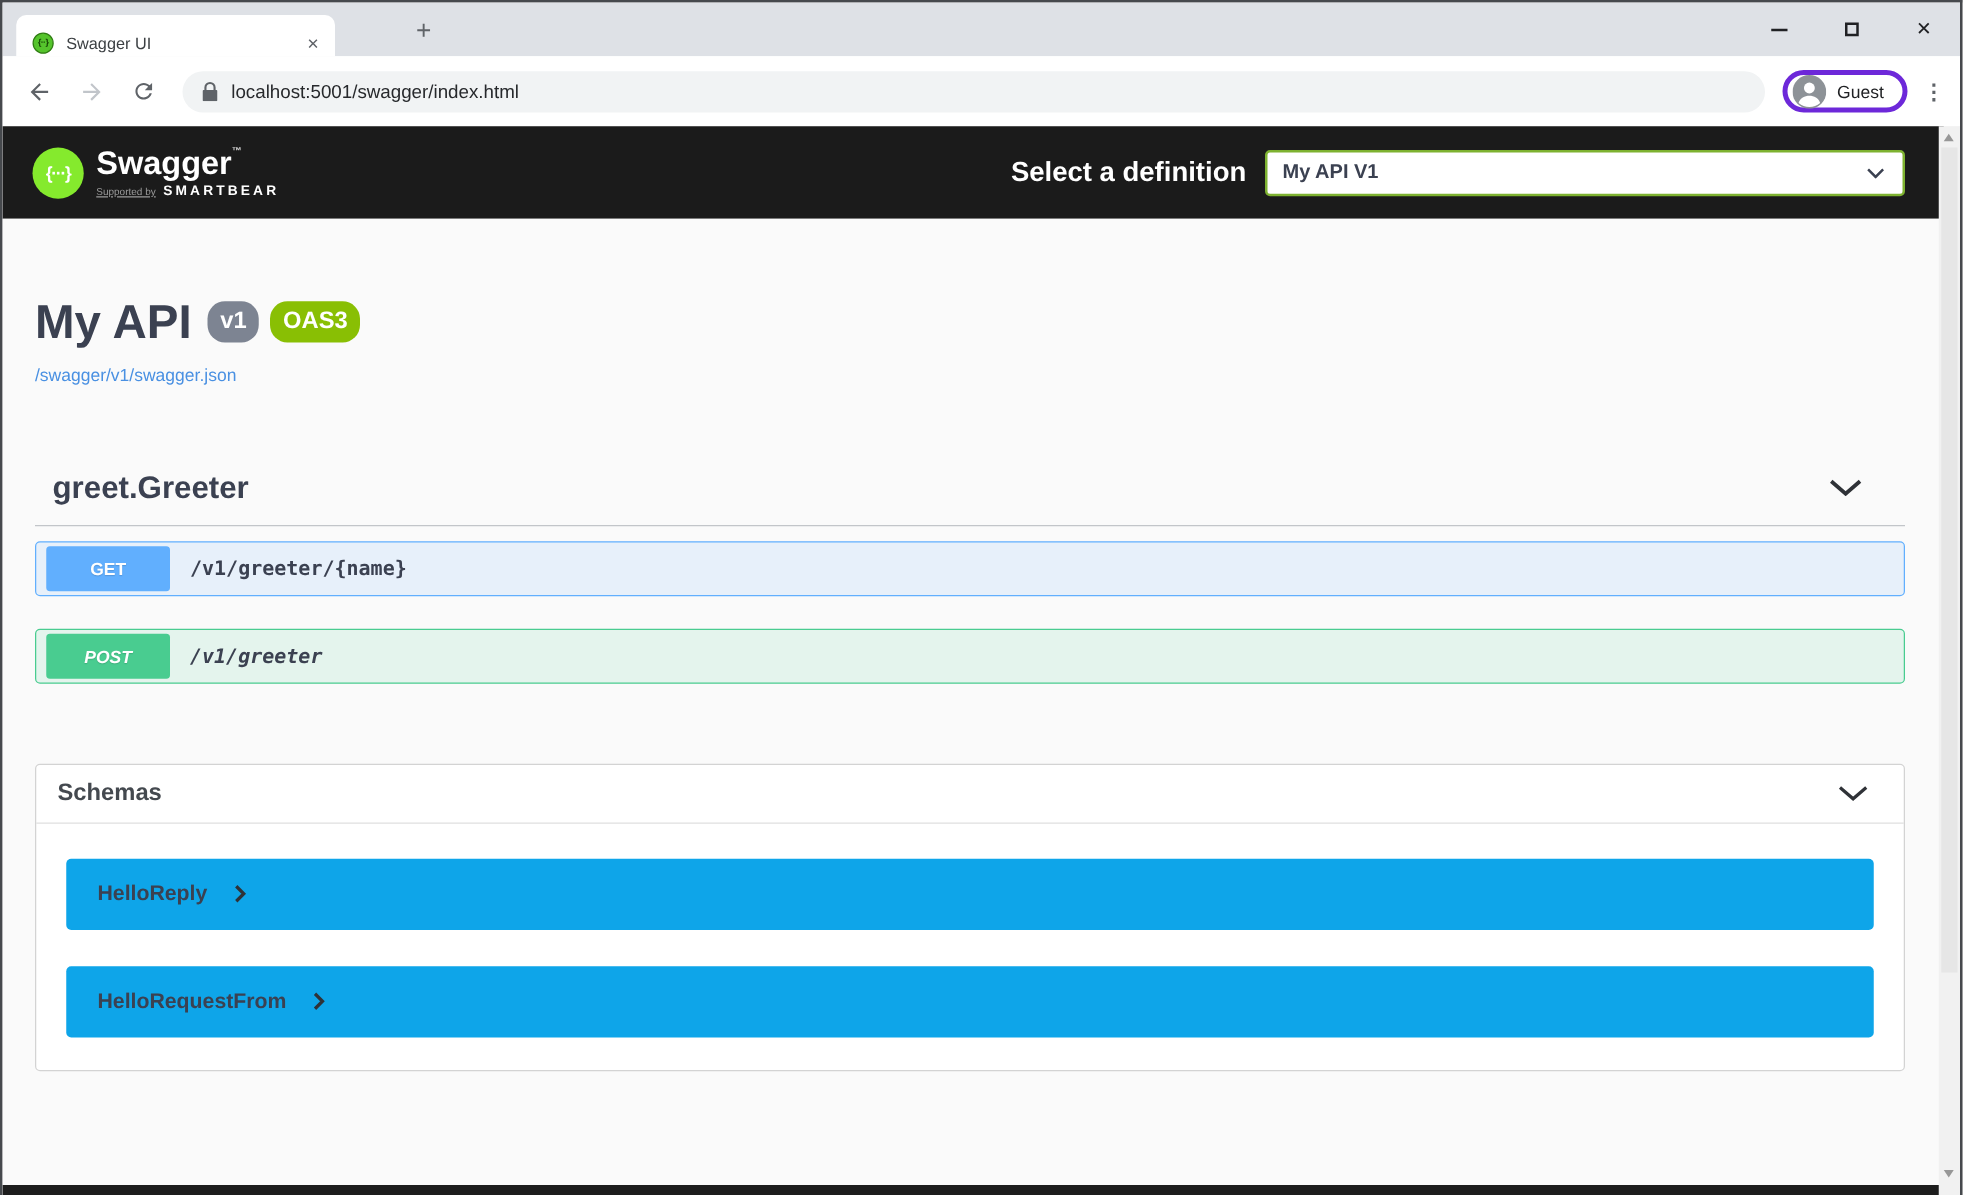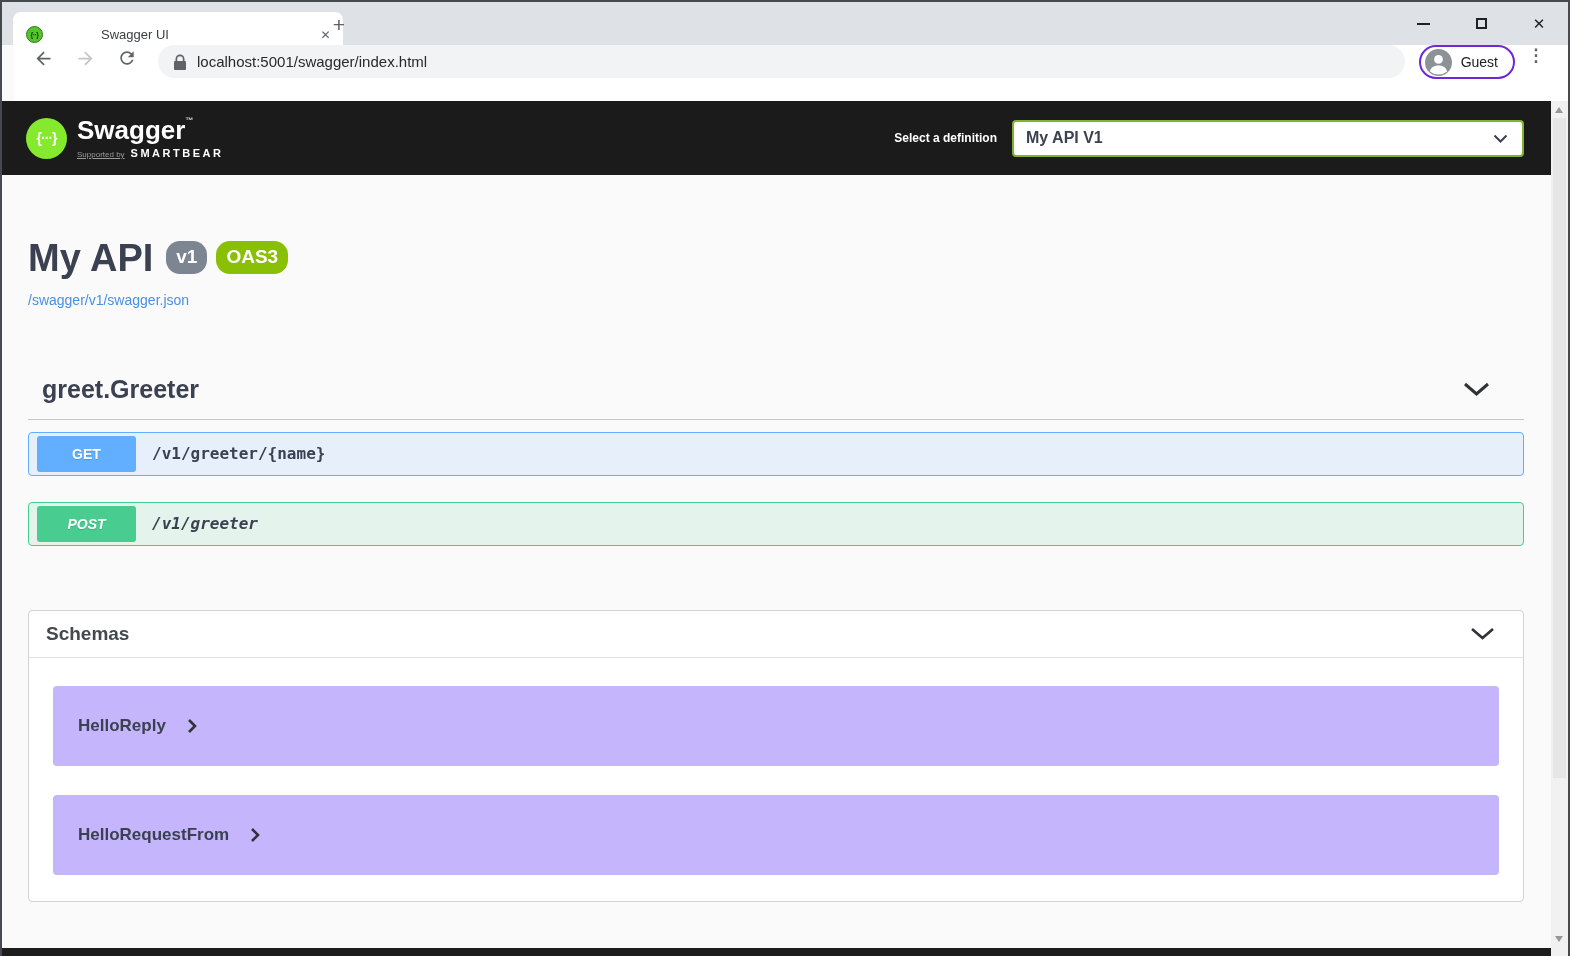--- a/index.html
+++ b/index.html
@@ -5,67 +5,67 @@
   * { box-sizing: border-box; margin: 0; padding: 0; }
   html,body { background:#888; }
   .window {
     width:1570px; height:956px; position:relative; overflow:hidden;
     background:#fafafa; font-family:"Liberation Sans",sans-serif;
     border:2px solid #46494d; border-bottom:none;
   }
   
   .tabstrip { position:absolute; top:0; left:0; right:0; height:43px; background:#dee1e6; }
   .tab {
-    position:absolute; left:11px; top:10px; width:330px; height:33px;
+    position:absolute; left:11px; top:10px; width:255px; height:33px;
     background:#fff; border-radius:8px 8px 0 0;
-    display:flex; align-items:center; padding:12px 8px 0 13px;gap:48px;
+    display:flex; align-items:center; padding:12px 8px 0 13px;
   }
   .favicon {
     width:17px; height:17px; border-radius:50%; flex:none;
     background:#55c42c; border:1px solid #2f7d12; color:#103a02;
     font-size:7px; font-weight:bold; display:flex; align-items:center; justify-content:center;
     letter-spacing:-0.5px;
   }
   .tab-title { flex:1; margin-left:10px; font-size:13px; color:#3c4043; white-space:nowrap; overflow:hidden; }
   .tab-close { width:19px; height:19px; border-radius:50%; font-size:12px; color:#5f6368;
     display:flex; align-items:center; justify-content:center; }
   .new-tab { position:absolute; left:322px; top:8px; width:30px; height:30px;
     font-size:21px; font-weight:400; color:#5f6368; display:flex; align-items:center; justify-content:center; }
   .win-controls { position:absolute; right:0; top:0; height:43px; display:flex; }
   .win-btn { width:58px; height:43px; display:flex; align-items:center; justify-content:center; color:#202124; }
   .min-glyph { width:13px; height:2px; background:#202124; }
   .max-glyph { width:11px; height:11px; border:2px solid #202124; background:transparent; }
   .close-glyph { font-size:15px; line-height:1; color:#202124; }
   
   .toolbar { position:absolute; top:43px; left:0; right:0; height:56px; background:#fff;
-    display:flex; padding:0 21px 0 16px;margin-left:12px; }
+    display:flex; align-items:center; padding:0 10px 0 16px; }
   .nav-btn { width:26px; height:26px; margin-right:16px; flex:none;
     display:flex; align-items:center; justify-content:center; }
   .address { flex:1; height:33px; background:#f1f3f4; border-radius:17px;
     display:flex; align-items:center; padding:0 16px; margin-left:2px; margin-right:14px; }
   .url { margin-left:11px; font-size:15px; color:#27292c; }
-  .profile { height:34px; border:2px solid #6d28d9; border-radius:17px; background:#fff;
+  .profile { height:34px; border:4px solid #6d28d9; border-radius:17px; background:#fff;
     display:flex; align-items:center; padding:0 15px 0 4px; margin-right:10px; }
   .profile-name { margin-left:9px; font-size:14px; color:#202124; }
   .menu-dots { width:22px; text-align:center; font-size:17px; color:#5f6368; font-weight:bold; }
   
   .topbar { position:absolute; top:99px; left:0; width:1553px; height:74px; background:#1b1b1b;
     display:flex; align-items:center; justify-content:space-between; padding:0 31px 0 24px; }
   .logo-group { display:flex; align-items:center; }
   .logo-circle { width:41px; height:41px; border-radius:50%; background:#85ea2d; color:#fff;
     font-weight:bold; font-size:14px; letter-spacing:-1px;
     display:flex; align-items:center; justify-content:center; flex:none; }
   .logo-col { margin-left:10px; }
   .brand-line { color:#fff; font-size:26px; font-weight:bold; line-height:1; }
   .brand-tm { font-size:8px; vertical-align:top; color:#ddd; }
   .support-line { margin-top:4px; display:flex; align-items:baseline; }
   .supported-by { color:#9a9a9a; font-size:8px; margin-right:6px;text-decoration:underline; }
   .smartbear { color:#fff; font-size:11px; font-weight:bold; letter-spacing:2.5px; }
   .def-group { display:flex; align-items:center; }
-  .def-label { color:#fff; font-size:12px; font-weight:bold; margin-right:15px; white-space:nowrap; }
+  .def-label { color:#fff; font-size:22px; font-weight:bold; margin-right:15px; white-space:nowrap; }
   .def-select { width:512px; height:37px; background:#fff; border:2px solid #7eb231; border-radius:4px;
     display:flex; align-items:center; justify-content:space-between; padding:0 14px 0 12px;
     font-size:16px; font-weight:bold; color:#3b4151; cursor:pointer; }
   
   .page { position:absolute; top:173px; left:0; width:1553px; bottom:8px; background:#fafafa; overflow:hidden; }
   .wrapper { margin:0 31px 0 26px; }
   .info { padding-top:62px; }
   .api-title-row { display:flex; align-items:flex-start; }
   .api-title { font-size:38px; font-weight:bold; color:#3b4151; line-height:1.15; }
   .badges { display:flex; margin-left:13px; margin-top:4px; gap:9px; }
@@ -82,21 +82,21 @@
   .method-badge { width:99px; height:36px; border-radius:3px; color:#fff; font-weight:bold; font-size:14px;
     display:flex; align-items:center; justify-content:center; text-shadow:0 1px 1px rgba(0,0,0,.15); flex:none; }
   .get  .method-badge { background:#61affe; }
   .post .method-badge { background:#49cc90; }
   .op-path { margin-left:16px; font-family:"DejaVu Sans Mono",monospace; font-size:16px; font-weight:bold; color:#3b4151; }
   .schemas-box { margin-top:64px; background:#fff; border:1px solid #d3d3d3; border-radius:4px; }
   .schemas-header { height:47px; display:flex; align-items:center; justify-content:space-between;
     padding:0 28px 0 17px; border-bottom:1px solid #e0e0e0; cursor:pointer; }
   .schemas-title { font-size:19px; font-weight:bold; color:#44494f; }
   .models { padding:28px 24px 26px 24px; }
-  .model-box { height:80px; background:#c4b5fd; border-radius:4px; display:flex; align-items:center;
+  .model-box { height:57px; background:#0ea5e9; border-radius:4px; display:flex; align-items:center;
     padding-left:25px; cursor:pointer; }
   .model-box + .model-box { margin-top:29px; }
   .model-name { font-size:17px; font-weight:bold; color:#3b4151; }
   .chev-right-wrap { margin-left:21px; display:flex; align-items:center; }
   .chev-down-wrap { display:flex; align-items:center; }
   
   .scrollbar { position:absolute; top:99px; right:0; width:17px; bottom:8px; background:#f1f1f1; }
   .sb-thumb { position:absolute; top:17px; left:2px; right:2px; height:660px; background:#e6e6e6; }
   .sb-up, .sb-down { position:absolute; left:4px; width:0; height:0;
     border-left:4.5px solid transparent; border-right:4.5px solid transparent; }

